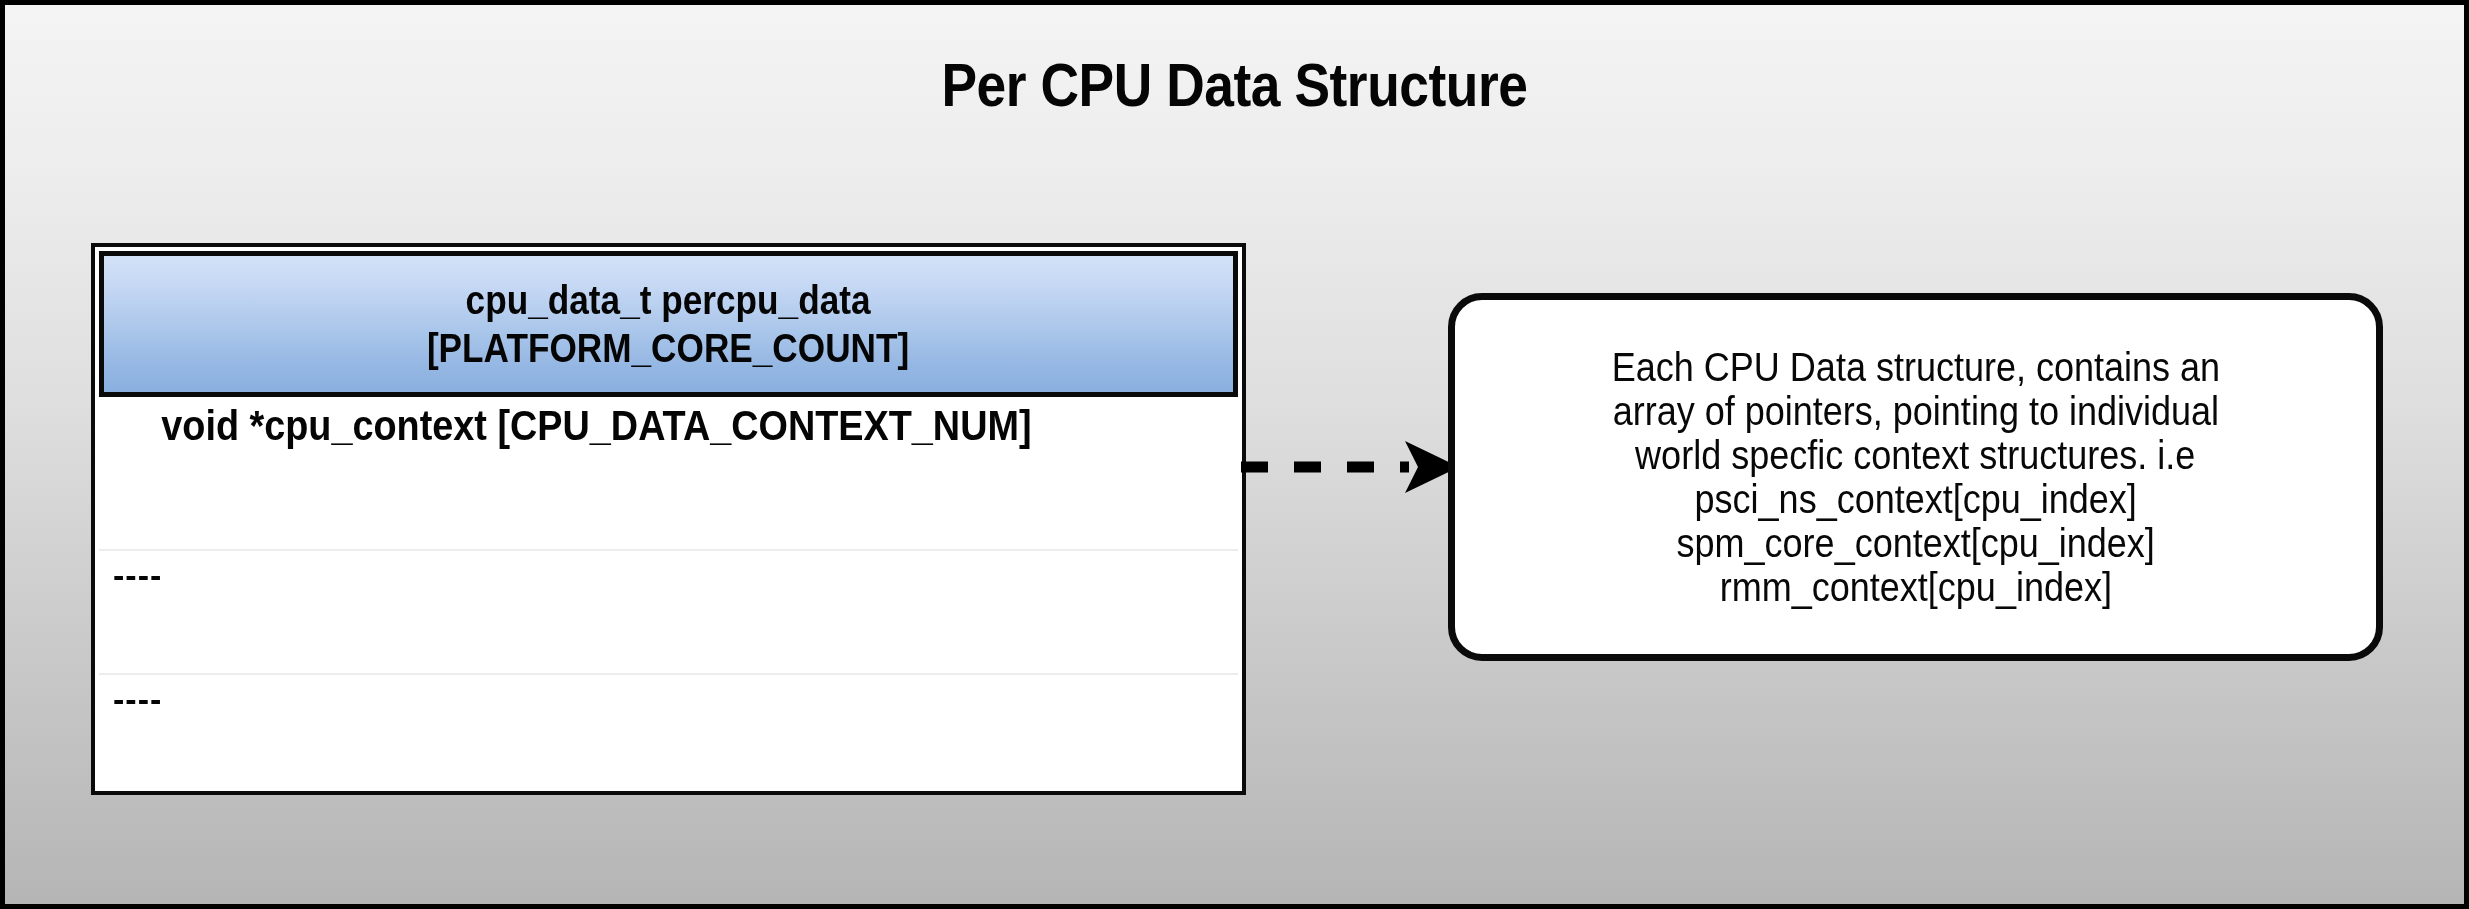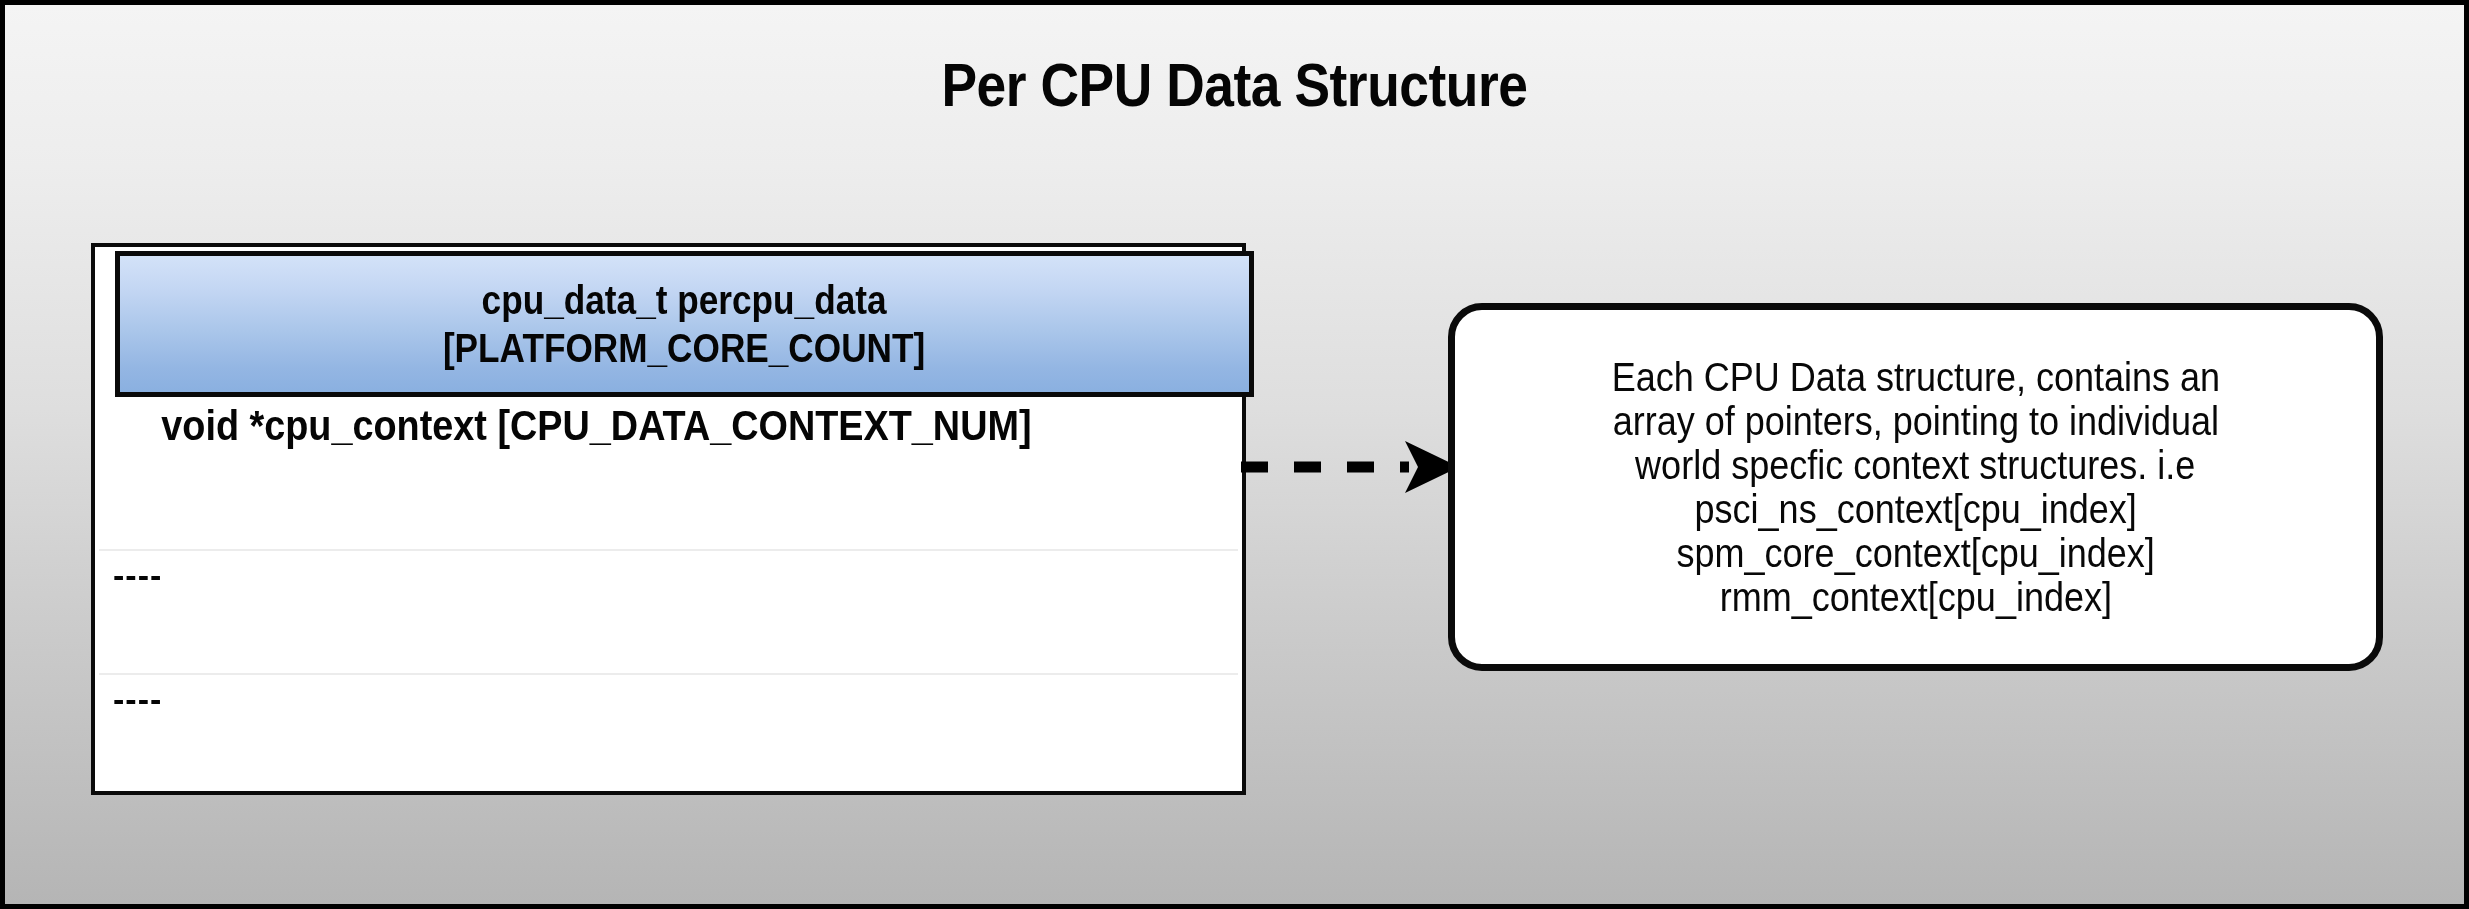--- a/index.html
+++ b/index.html
@@ -60,21 +60,20 @@
     top: 4px;
     width: 1139px;
     height: 146px;
     box-sizing: border-box;
     border: 5px solid #0a0a0a;
     background: linear-gradient(to bottom, #d3e2f8 0%, #c3d6f3 25%, #aac6ea 55%, #94b6e3 82%, #8ab0e0 100%);
     display: flex;
     flex-direction: column;
     align-items: center;
     justify-content: center;
-    margin-left: 16px;
   }
   .header-line {
     font-family: "Liberation Sans", sans-serif;
     font-weight: bold;
     font-size: 40px;
     line-height: 48px;
     color: #050505;
     transform: scaleX(0.88);
     white-space: nowrap;
   }
@@ -121,21 +120,21 @@
     left: 1236px;
     top: 432px;
     width: 220px;
     height: 60px;
   }
 
   
   #callout {
     position: absolute;
     left: 1443px;
-    top: 298px;
+    top: 288px;
     width: 935px;
     height: 368px;
     box-sizing: border-box;
     border: 7px solid #0a0a0a;
     border-radius: 34px;
     background: #ffffff;
     display: flex;
     flex-direction: column;
     align-items: center;
     justify-content: center;

